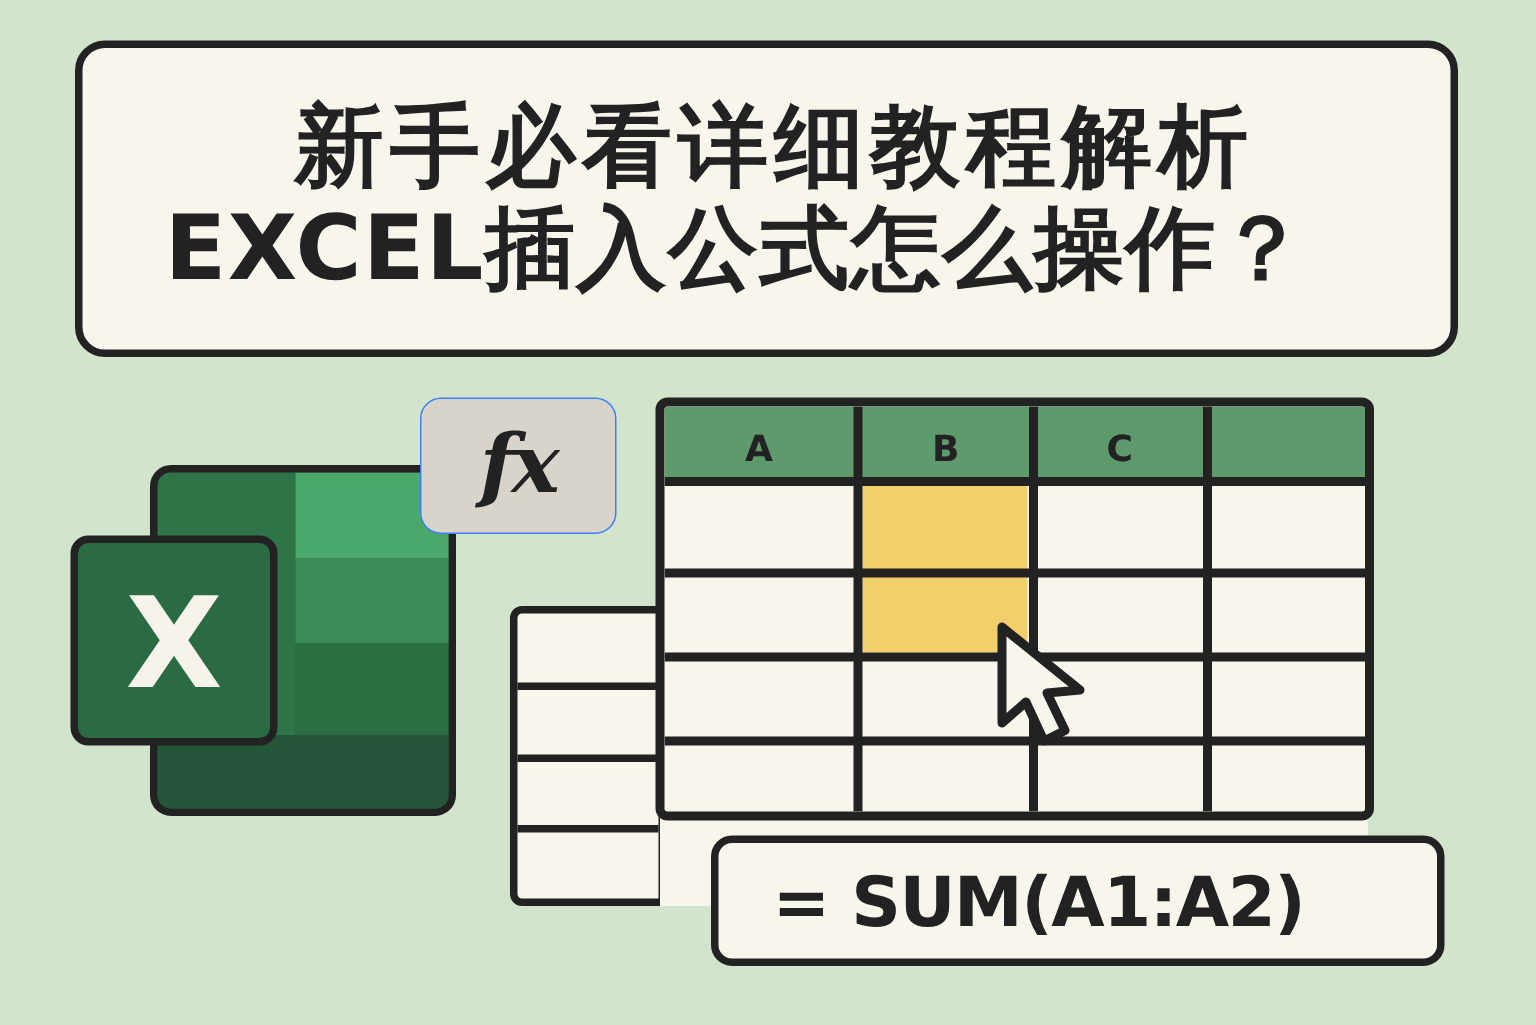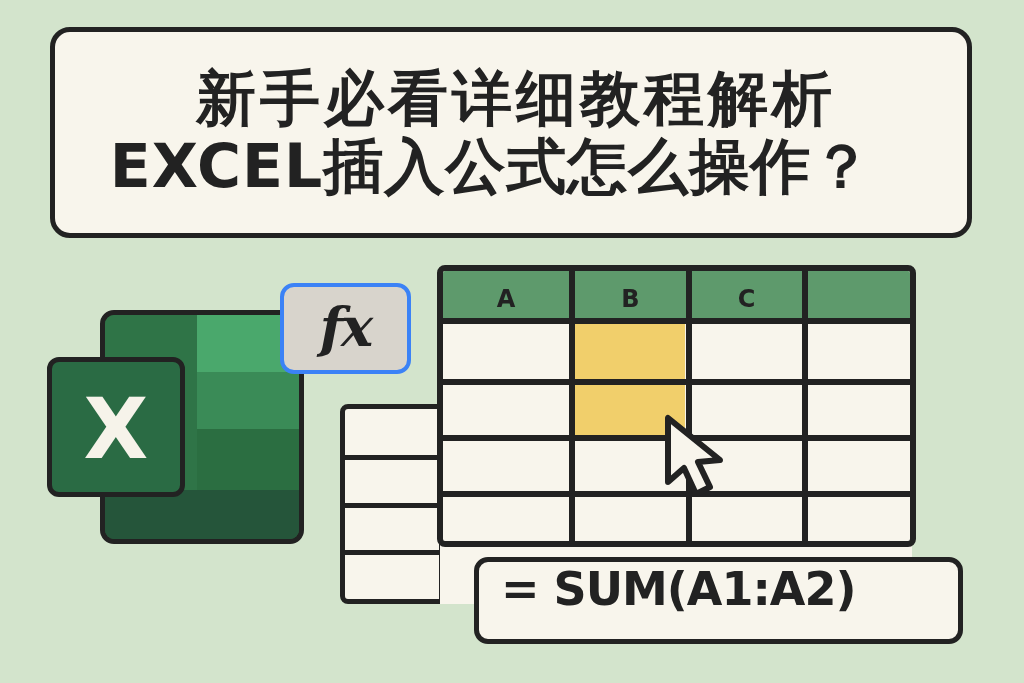--- a/index.html
+++ b/index.html
@@ -39,22 +39,22 @@
     left:47px; top:357px; width:138px; height:140px;
     background:#2a6b44; border:5px solid #222; border-radius:12px;
     display:flex; align-items:center; justify-content:center;
   }
   .xl-front span {
     color:#f6f3ea; font-weight:bold; font-size:84px; line-height:1;
     font-family:"DejaVu Sans", sans-serif; margin-top:4px;
   }
 
   .fx-badge {
-    left:280px; top:283px; width:131px; height:91px;
-    background:#d8d4cc; border:4px solid #3b82f6; border-radius:14px;
+    left:280px; top:265px; width:131px; height:91px;
+    background:#d8d4cc; border:1px solid #3b82f6; border-radius:14px;
     display:flex; align-items:center; justify-content:center;
   }
   .fx-badge span {
     font-family:"DejaVu Serif", serif; font-style:italic; font-weight:bold;
     font-size:54px; color:#222; letter-spacing:-2px; margin-top:-4px;
   }
 
   
   .side-grid {
     left:340px; top:404px; width:104px; height:200px;
@@ -81,21 +81,21 @@
   }
   .main-grid .sel { position:absolute; background:#f1cf6b; }
 
   
   .cursor { left:660px; top:412px; width:80px; height:90px; }
 
   
   .formula-box {
     left:474px; top:557px; width:489px; height:87px;
     background:#f8f5ec; border:5px solid #222; border-radius:14px;
-    display:flex; padding-left:22px;
+    display:flex; align-items:center; padding-left:36px;
   }
   .formula-box span {
     font-family:"DejaVu Sans", sans-serif; font-size:46px; color:#222;
     letter-spacing:-1px; font-weight:bold;
   }
 </style>
 </head>
 <body>
 
 <div class="abs title-card">

